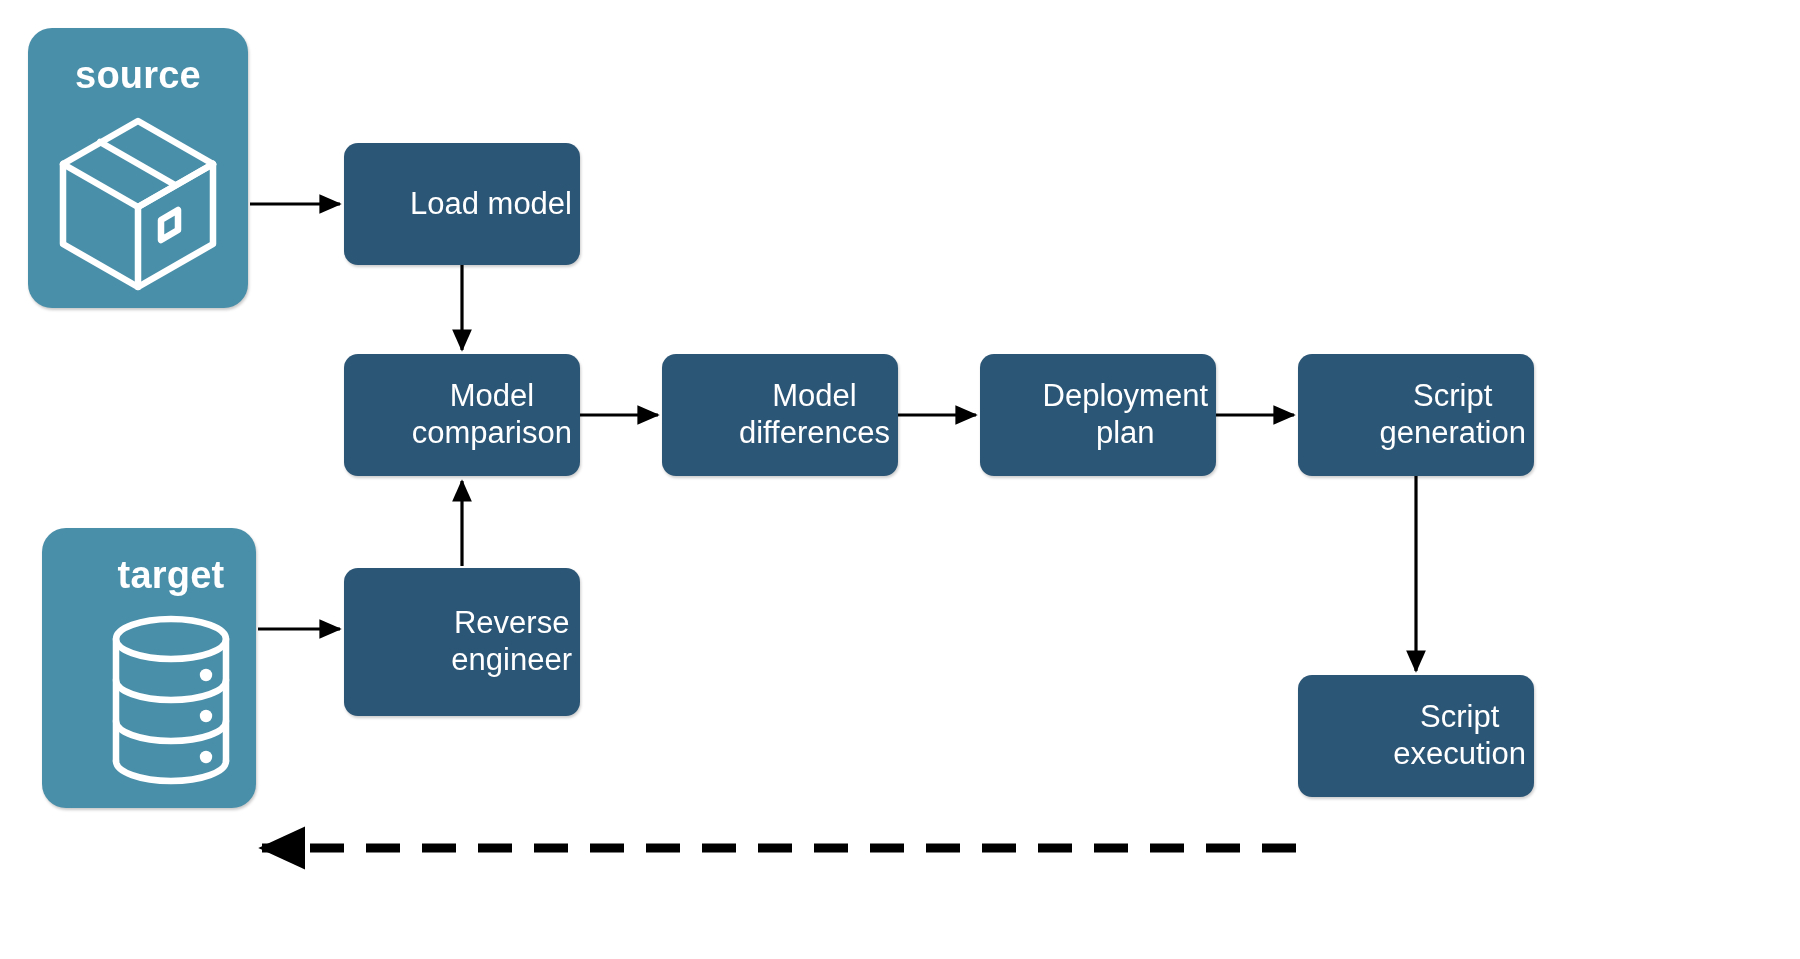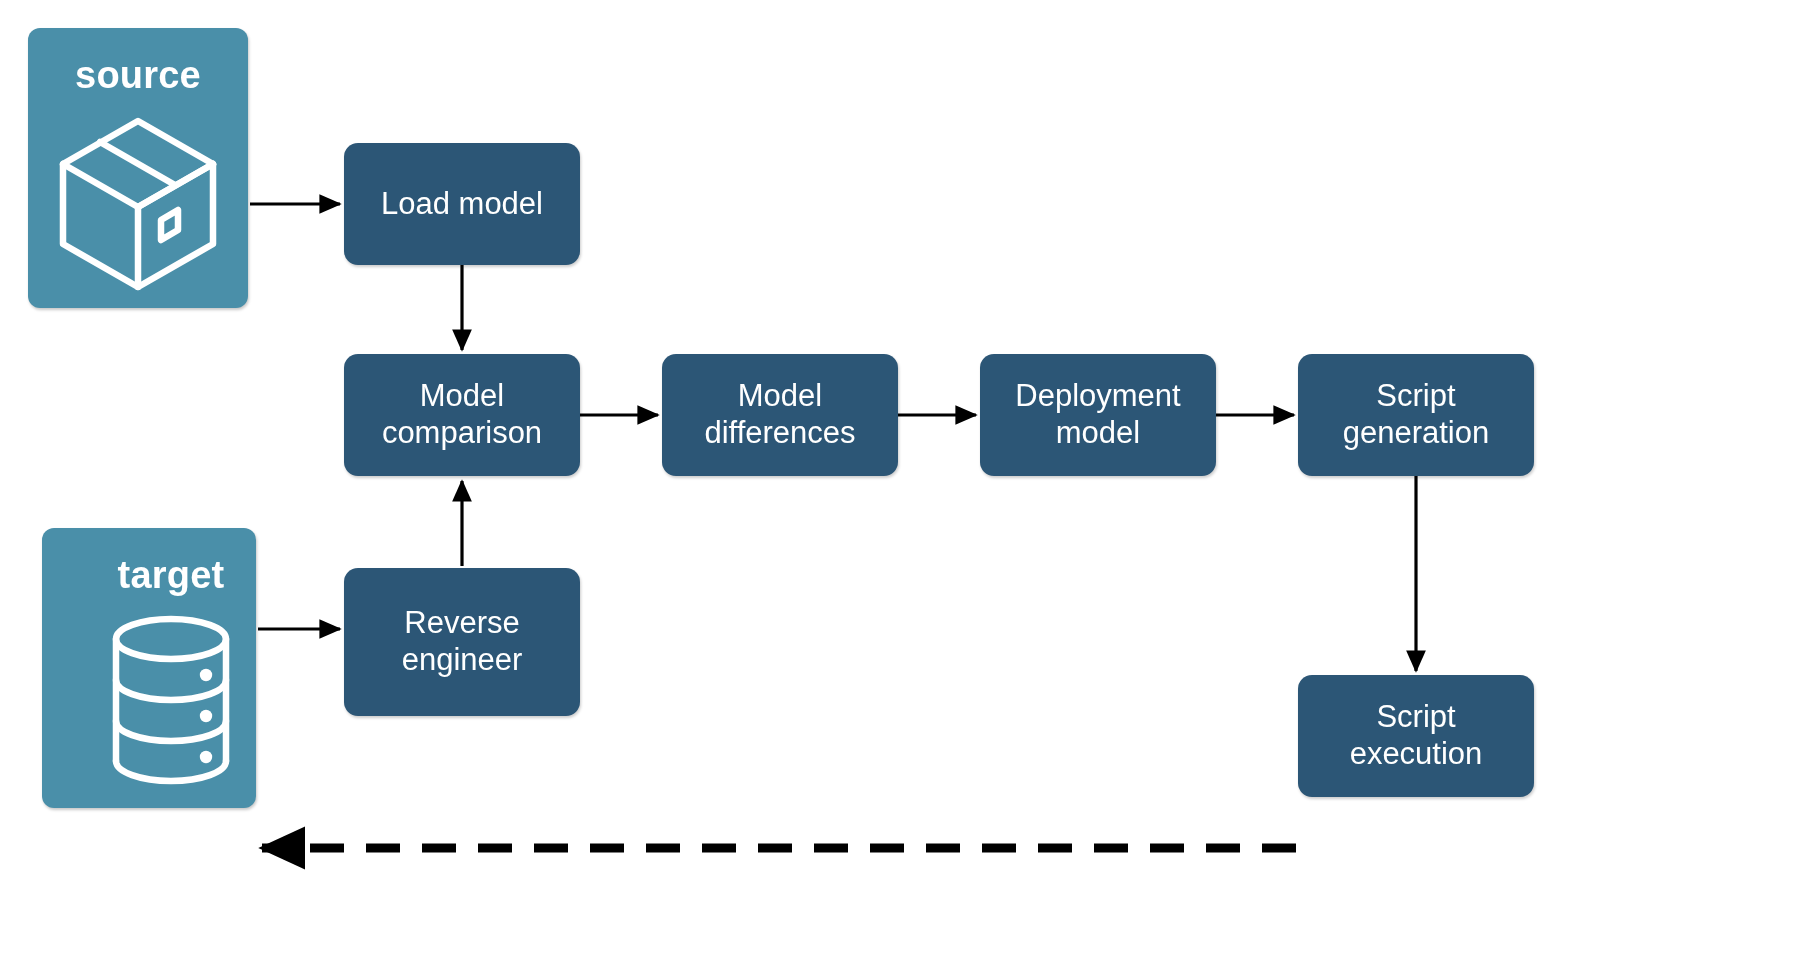--- a/index.html
+++ b/index.html
@@ -17,21 +17,21 @@
   #canvas {
     position: relative;
     width: 1800px;
     height: 959px;
     background: #ffffff;
   }
   
   .endpoint {
     position: absolute;
     background: #4A8FA9;
-    border-radius: 12px;
+    border-radius: 24px;
     box-shadow: 1px 2px 3px rgba(0,0,0,0.22);
     display: flex;
     flex-direction: column;
     align-items: center;
     box-sizing: border-box;
   }
   .endpoint-label {
     color: #ffffff;
     font-weight: bold;
     font-size: 38px;
@@ -49,21 +49,21 @@
   }
   
   .node {
     position: absolute;
     background: #2C5676;
     border-radius: 14px;
     box-shadow: 1px 2px 3px rgba(0,0,0,0.20);
     color: #ffffff;
     display: flex;
     align-items: center;
-    justify-content: center;
+    justify-content: flex-end;
     text-align: center;
     font-size: 31px;
     line-height: 1.18;
     box-sizing: border-box;
     padding: 4px 8px;
   }
   .node-label { display: block; white-space: pre-line; }
   
   #edges {
     position: absolute;
@@ -155,21 +155,21 @@
 comparison</span>
   </div>
 
   <div class="node" style="left:662px; top:354px; width:236px; height:122px;">
     <span class="node-label">Model
 differences</span>
   </div>
 
   <div class="node" style="left:980px; top:354px; width:236px; height:122px;">
     <span class="node-label">Deployment
-model</span>
+plan</span>
   </div>
 
   <div class="node" style="left:1298px; top:354px; width:236px; height:122px;">
     <span class="node-label">Script
 generation</span>
   </div>
 
   <div class="node" style="left:344px; top:568px; width:236px; height:148px;">
     <span class="node-label">Reverse
 engineer</span>

